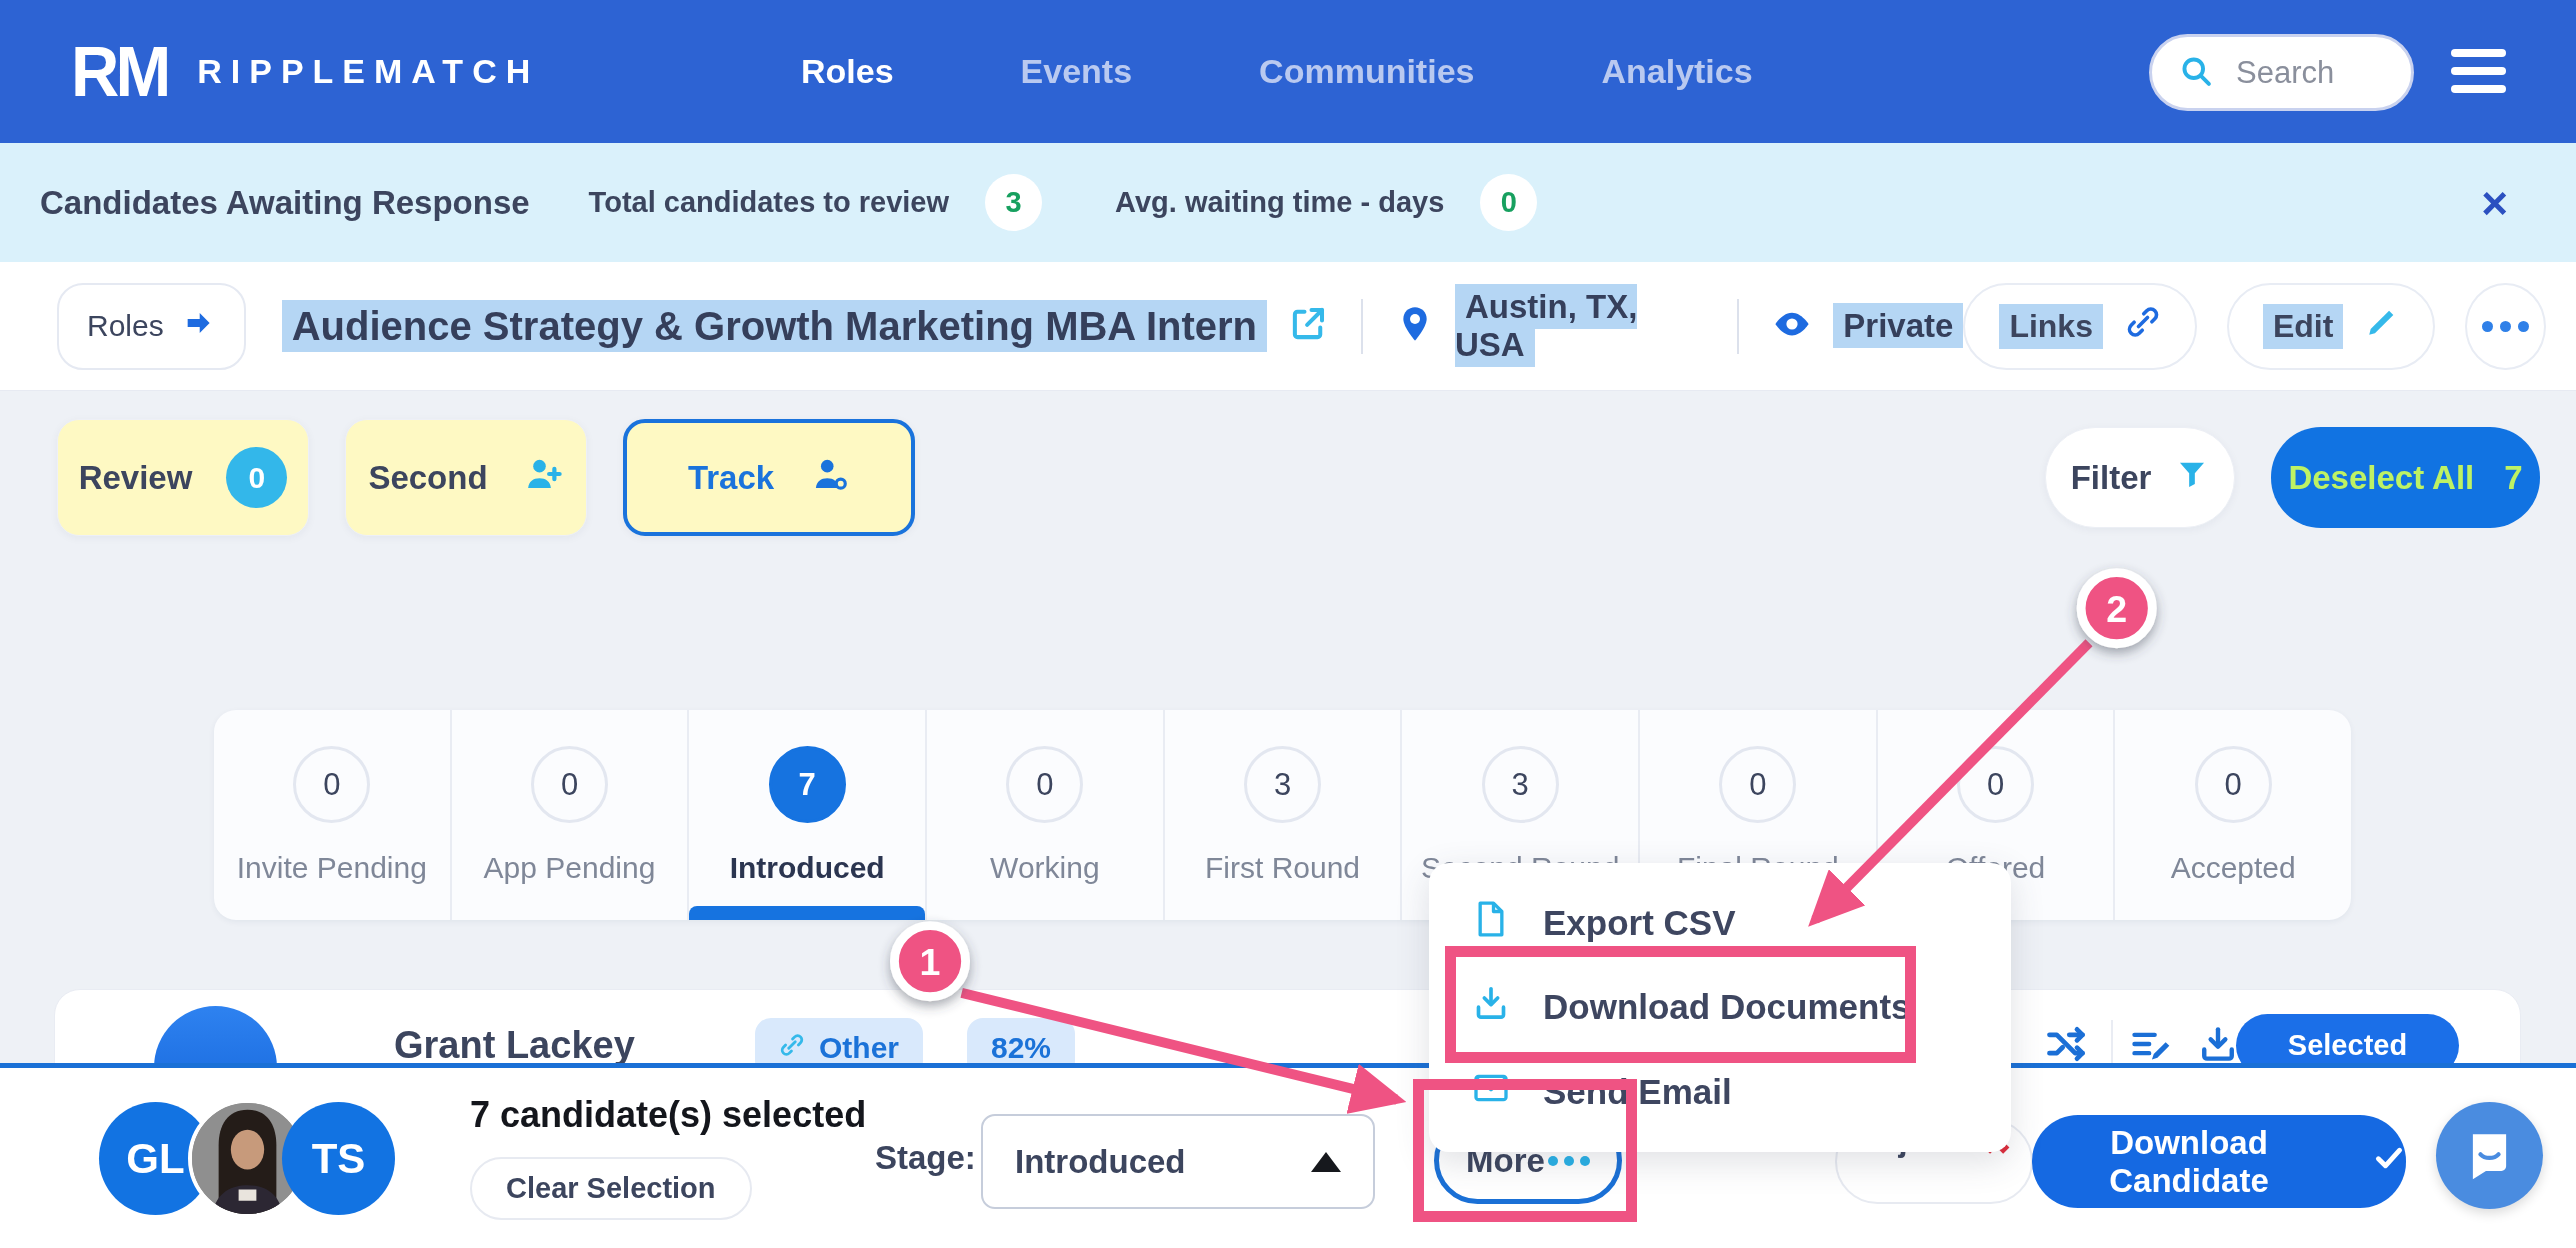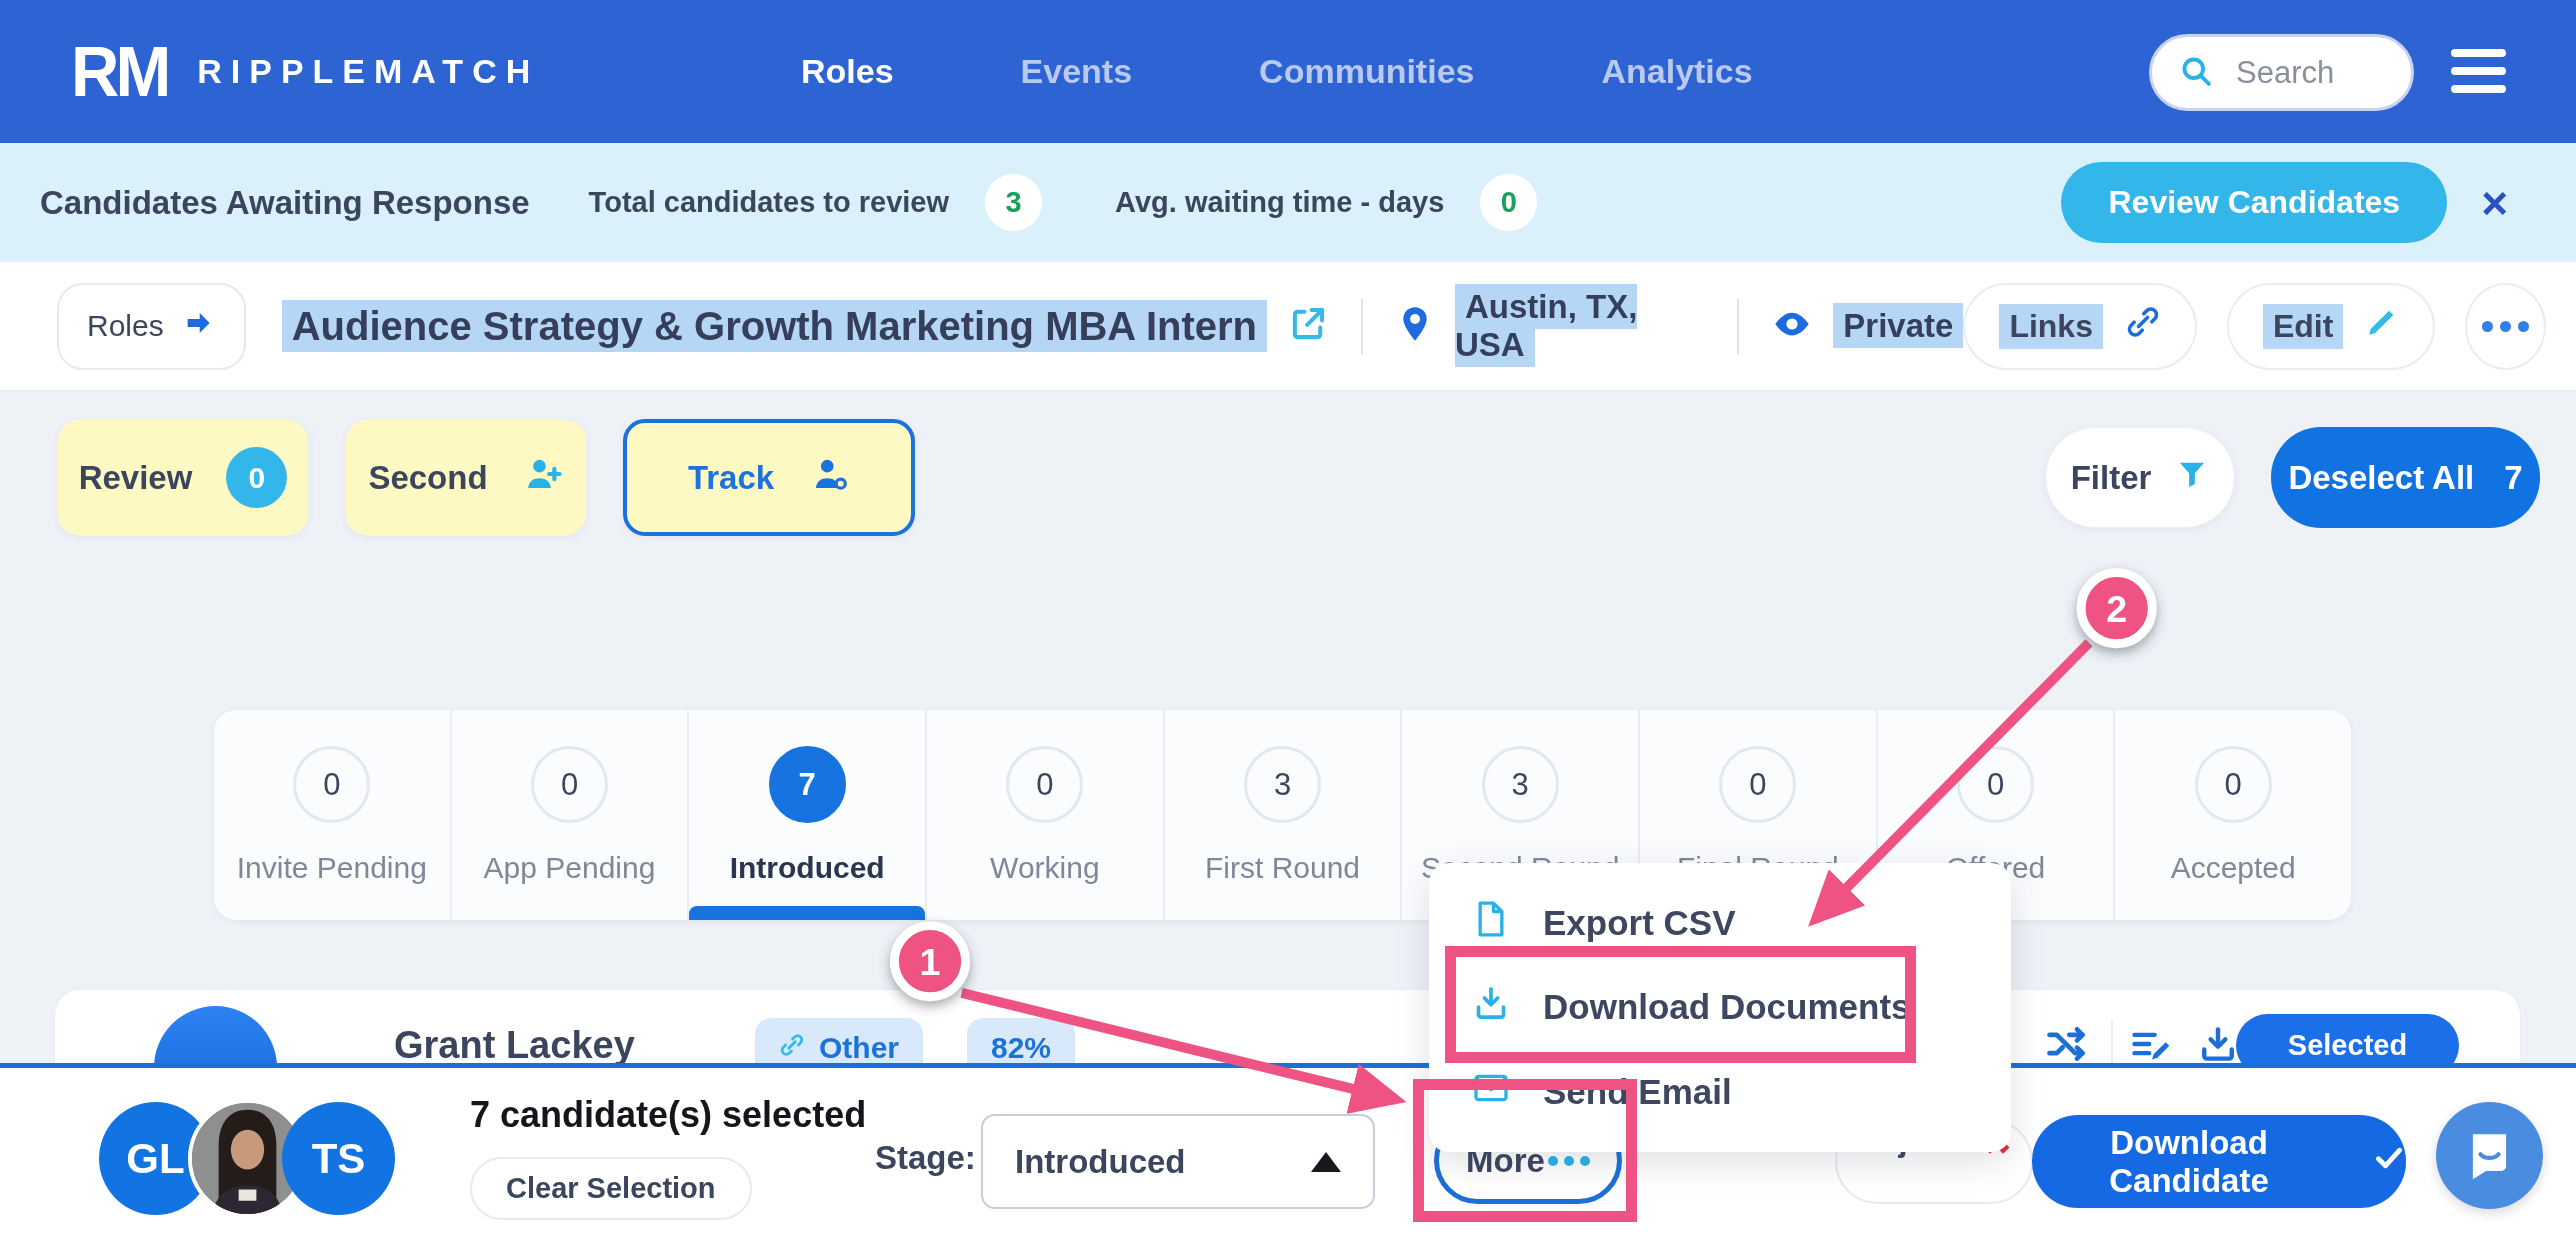--- a/index.html
+++ b/index.html
@@ -38,21 +38,21 @@
   .round-pill { height:87px; padding:0 34px; border:2px solid #e8ecf4; border-radius:44px; background:#fff; display:flex; align-items:center; gap:22px; font-size:32px; font-weight:600; color:#3c455e; cursor:pointer; }
   .more-circle { width:87px; height:87px; border:2px solid #e8ecf4; border-radius:50%; background:#fff; display:flex; align-items:center; justify-content:center; gap:7px; cursor:pointer; }
   .more-circle i, .dots i { width:11px; height:11px; border-radius:50%; background:#2f80e8; display:block; }
 
   
   #tabs-row { position:absolute; left:0; top:418px; width:2576px; height:119px; display:flex; align-items:center; padding:0 36px 0 57px; gap:36px; }
   .tab { height:117px; border-radius:22px; background:#fef9c3; border:1px solid #eef0f6; box-shadow:0 2px 8px rgba(23,43,77,.05); display:flex; align-items:center; justify-content:center; gap:34px; font-size:33px; font-weight:700; color:#3c455e; cursor:pointer; }
   .tab.review { width:252px; } .tab.source { width:242px; } .tab.track { width:292px; border:4px solid #1a73dc; color:#1a73dc; }
   .tab-badge { width:61px; height:61px; border-radius:50%; background:#33b7ea; color:#fff; font-size:30px; font-weight:700; display:flex; align-items:center; justify-content:center; }
   .filter-pill { height:101px; width:190px; border-radius:50px; background:#fff; border:1px solid #eceff5; box-shadow:0 2px 8px rgba(23,43,77,.05); display:flex; align-items:center; justify-content:center; gap:24px; font-size:33px; font-weight:700; color:#3c455e; cursor:pointer; }
-  .deselect-btn { height:101px; width:269px; border:none; border-radius:50px; background:#1173e2; color:#ffffff; font-size:33px; font-weight:700; font-family:inherit; display:flex; align-items:center; justify-content:center; gap:30px; cursor:pointer; }
+  .deselect-btn { height:101px; width:269px; border:none; border-radius:50px; background:#1173e2; color:#bef264; font-size:33px; font-weight:700; font-family:inherit; display:flex; align-items:center; justify-content:center; gap:30px; cursor:pointer; }
 
   
   #active-row { position:absolute; left:0; top:594px; width:2576px; height:99px; display:flex; align-items:center; padding:0 36px 0 71px; }
   .active-title { font-size:34px; font-weight:800; color:#3e4766; }
   .green-badge { width:63px; height:63px; margin-left:30px; border-radius:50%; background:#b9e5c8; color:#1d7c4e; font-size:29px; font-weight:700; display:flex; align-items:center; justify-content:center; }
   .sort-label { font-size:34px; font-weight:600; color:#333b4d; cursor:pointer; display:flex; align-items:center; gap:26px; }
   .view-rejected { height:91px; padding:0 22px 0 42px; border-radius:46px; background:#fff; border:1px solid #eceff5; box-shadow:0 2px 8px rgba(23,43,77,.05); display:flex; align-items:center; gap:28px; font-size:32px; font-weight:700; color:#3c455e; cursor:pointer; }
   .red-badge { min-width:77px; height:55px; padding:0 18px; border-radius:28px; background:#d5514e; color:#fff; font-size:29px; font-weight:700; display:flex; align-items:center; justify-content:center; }
 
   
@@ -136,21 +136,20 @@
       </div>
   </header>
 
   <section id="banner">
     <span class="banner-title">Candidates Awaiting Response</span>
     <span class="banner-stat-label" style="margin-left:59px">Total candidates to review</span>
     <span class="stat-badge" style="margin-left:36px">3</span>
     <span class="banner-stat-label" style="margin-left:73px">Avg. waiting time - days</span>
     <span class="stat-badge" style="margin-left:36px">0</span>
     <span style="flex:1"></span>
-    <button class="review-cand-btn">Review Candidates</button>
     <span class="banner-close">×</span>
   </section>
 
   <section id="role-row">
     <div class="roles-pill">
       <span>Roles</span>
       <span>
         <svg width="34" height="34" viewBox="0 0 24 24">
             <path d="M12.5 5l7 7-7 7v-4.2H4v-5.6h8.5V5z" fill="#1e6be0"></path>
           </svg>

